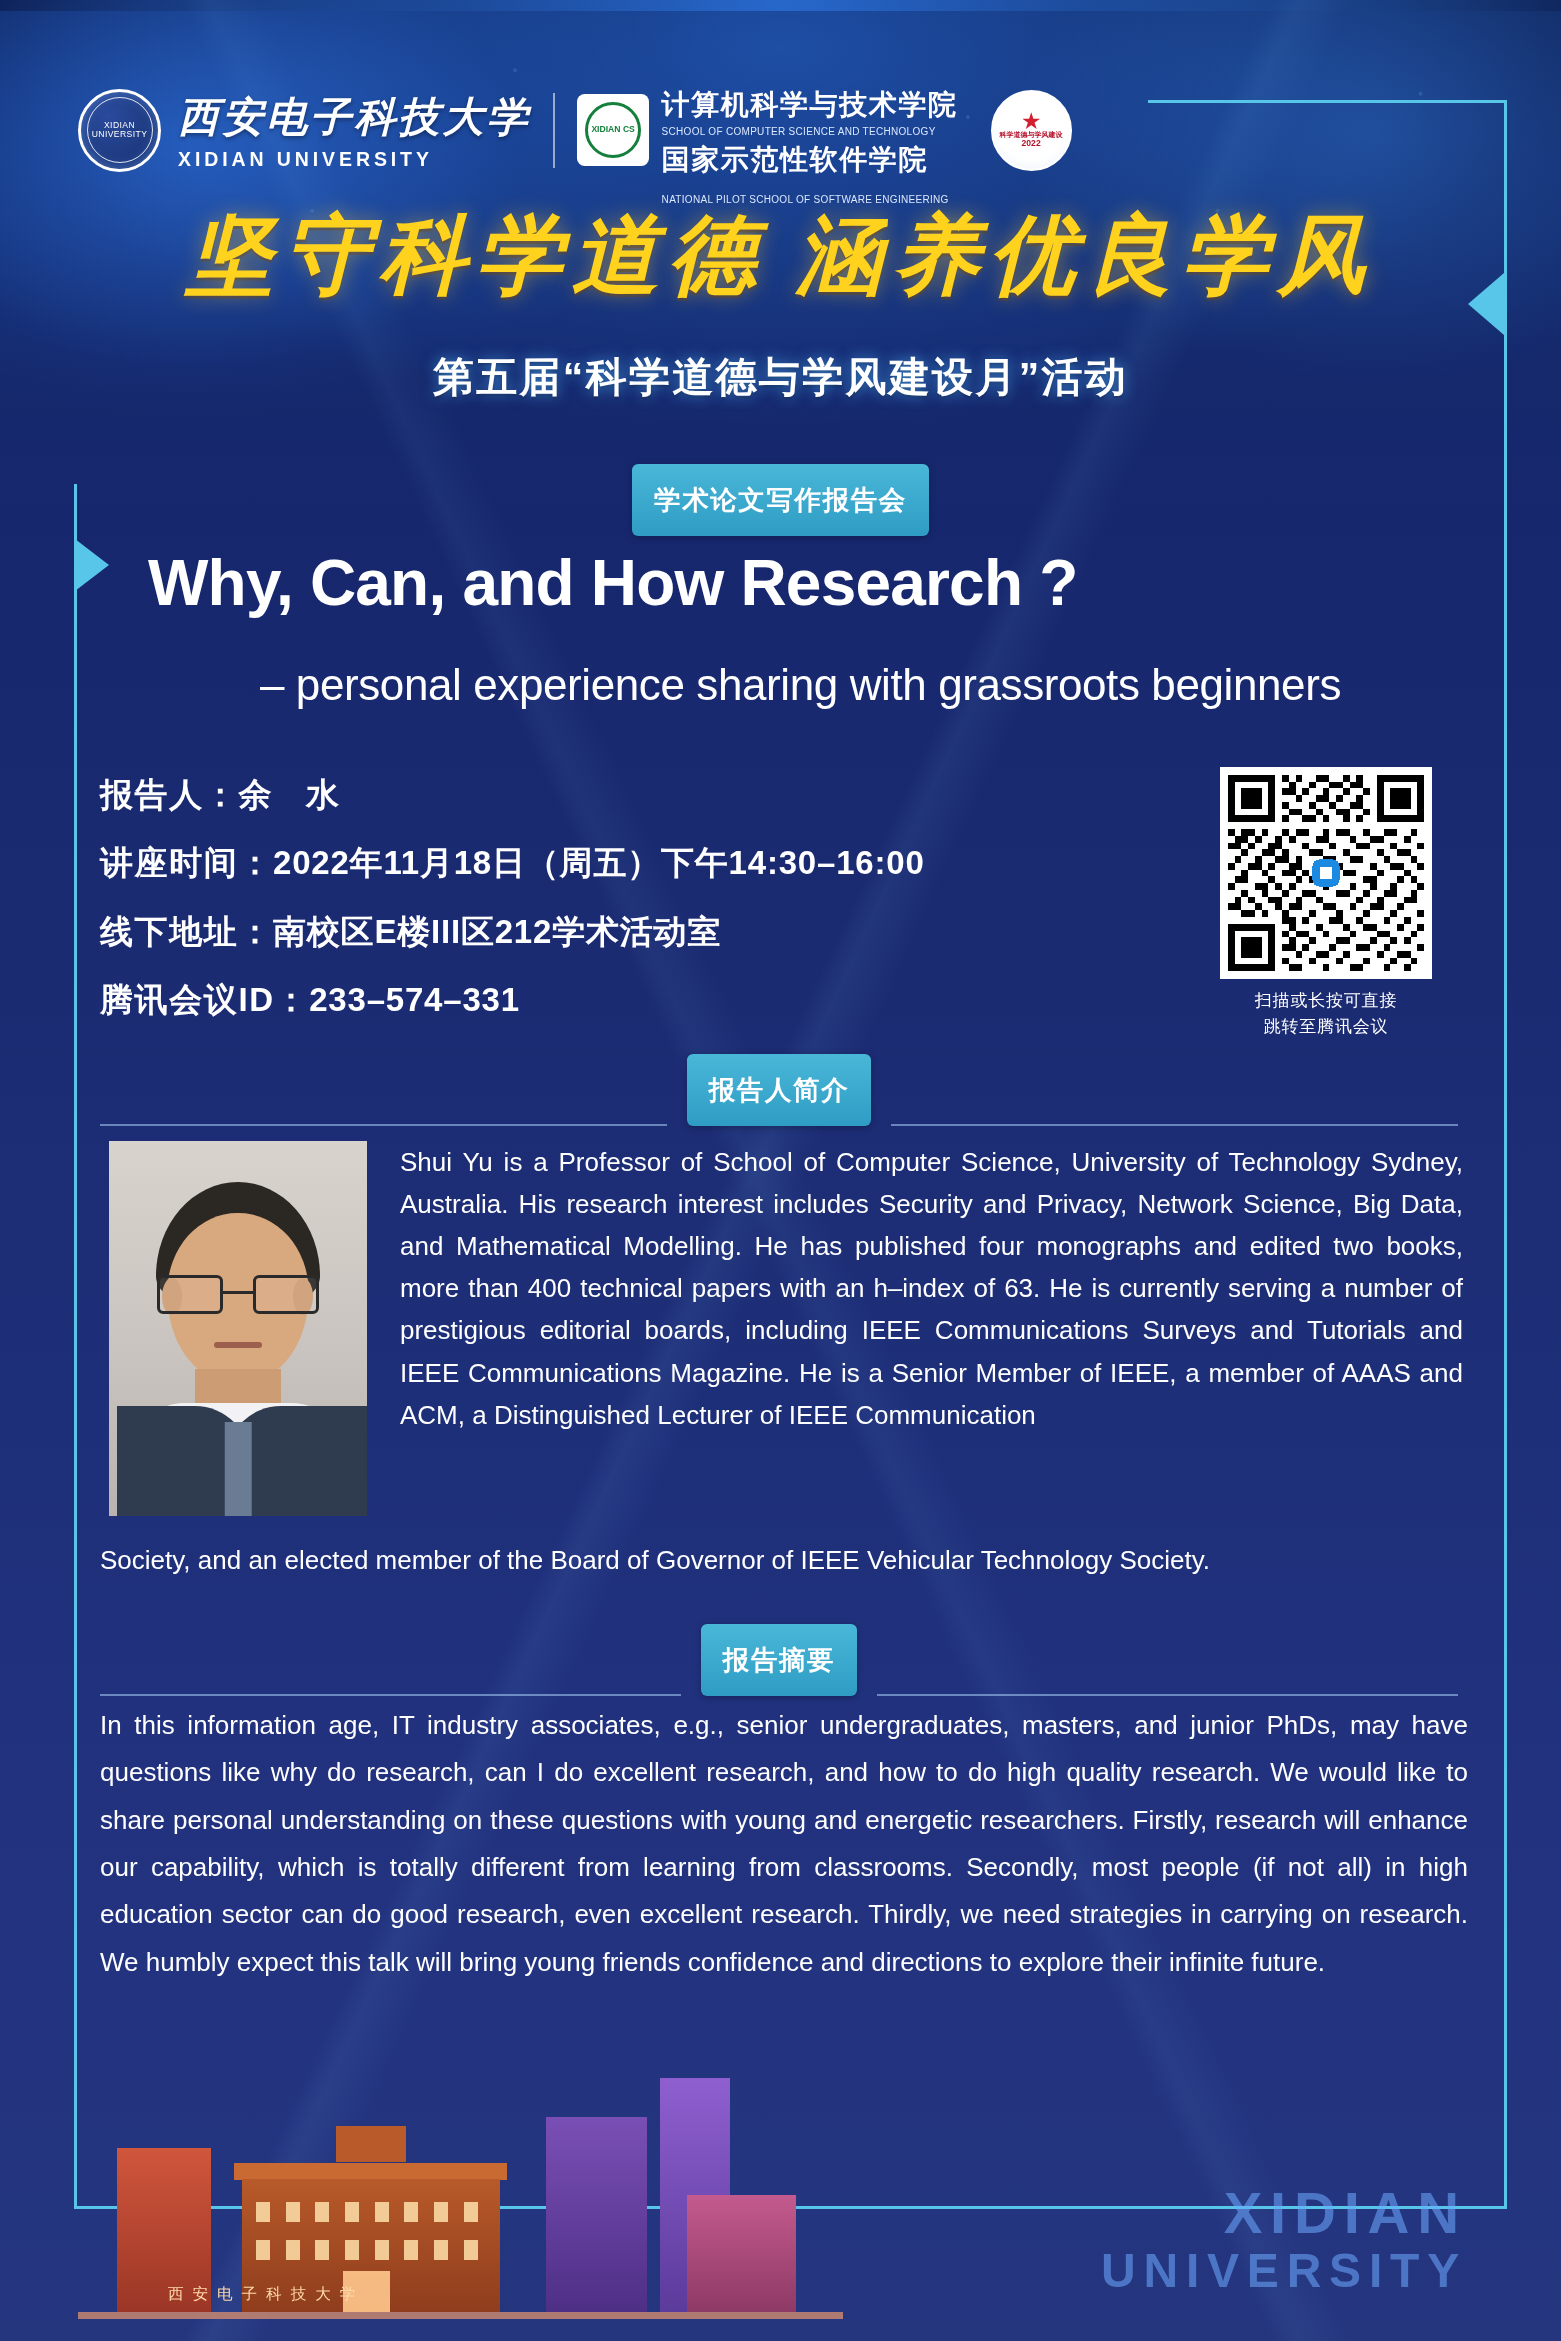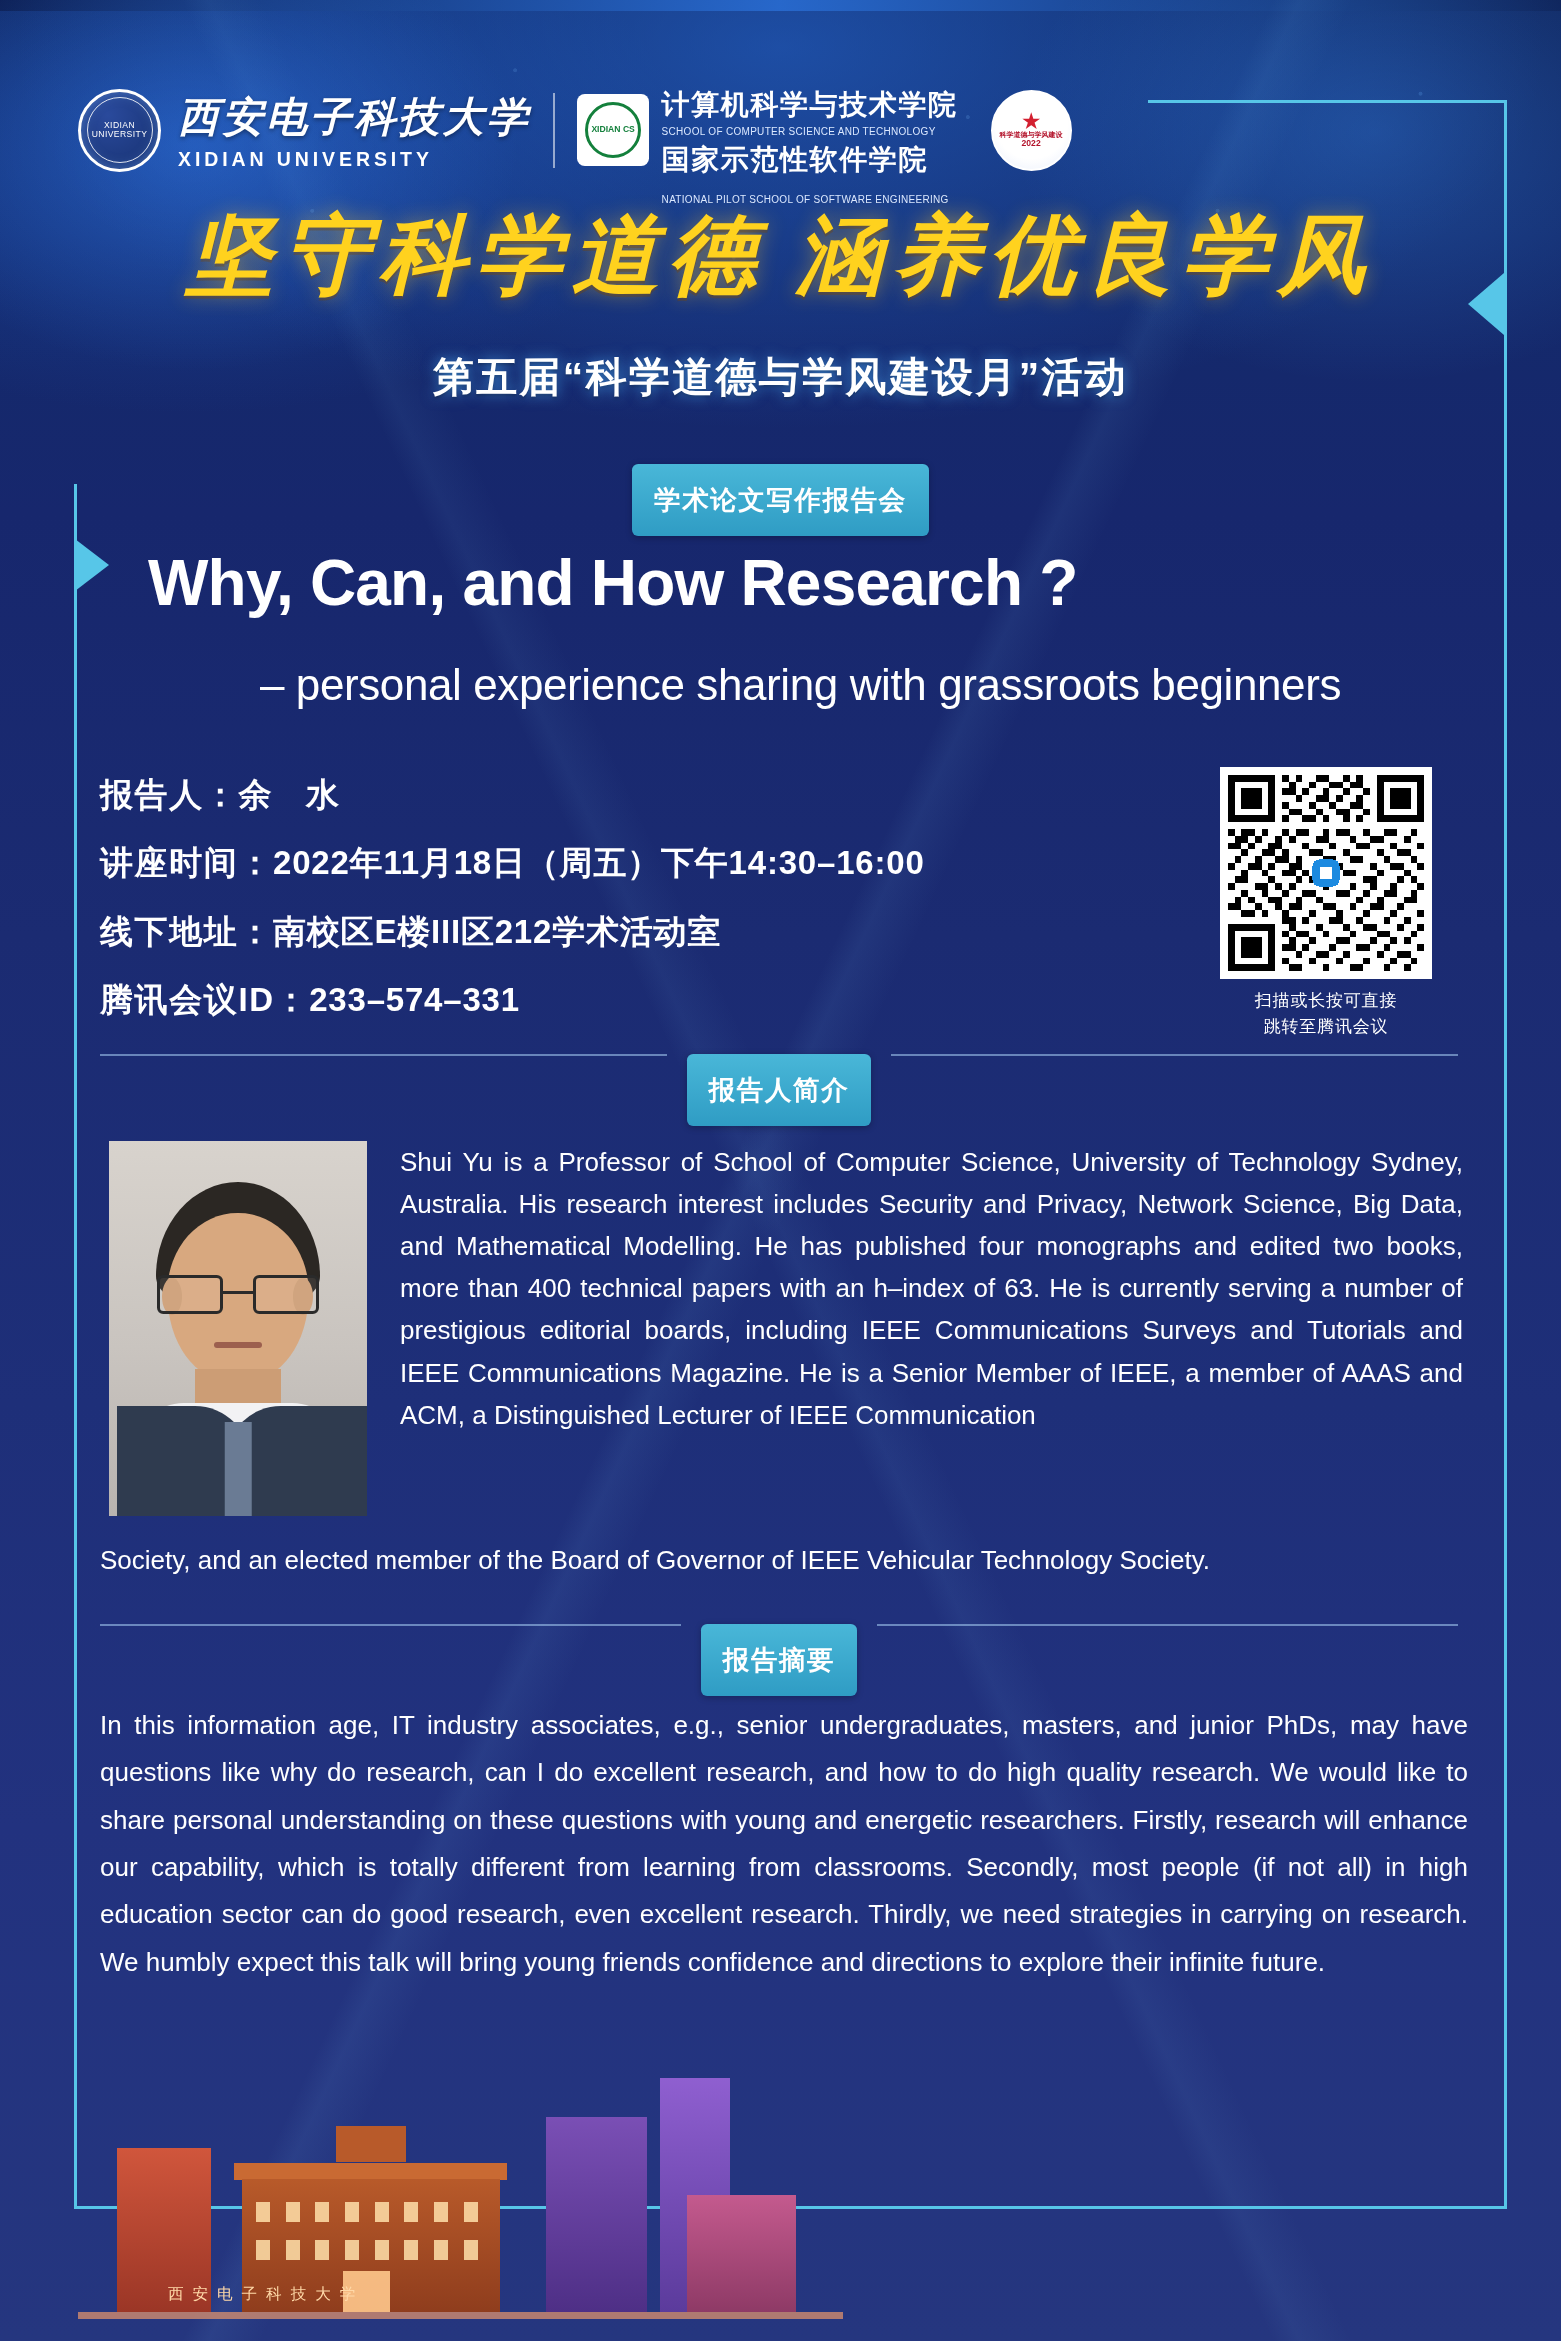--- a/index.html
+++ b/index.html
@@ -170,21 +170,21 @@
 
   
   .qr-wrap { position:absolute; left: 1208px; top: 767px; text-align:center;padding-left:12px; }
   .qr {
     width: 212px; height: 212px; background:#fff; padding: 7.8px;
     display:block;
   }
   .qr-caption { margin-top: 9.4px; color:#ffffff; font-size: 17px; line-height: 1.5; letter-spacing:0.8px;}
 
   
-  .section-head { position:absolute; left: 100px; width: 1358px; display:flex; align-items:flex-start; gap: 0; }
+  .section-head { position:absolute; left: 100px; width: 1358px; display:flex; align-items:flex-end; gap: 0; }
   .sec-line { flex: 1; height: 1.6px; background: rgba(170,210,245,.55); }
   .sec-pill { margin: 0 20px; }
 
   
   .bio-photo {
     position:absolute; left: 109px; top: 1141px;
     width: 258px; height: 375px;
     background: linear-gradient(180deg,#d8d3cd 0%, #c9c4bf 55%, #b9b4b0 100%);
     overflow:hidden;
   }
@@ -586,14 +586,18 @@
       <div class="b-win" style="left:222px;top:61px;width:14px;height:20px;"></div>
       <div class="b-win" style="left:101px;top:92px;width:47px;height:41px;background:rgba(255,200,140,.9);"></div>
     </div>
     <div class="bld b-tower"></div>
     <div class="bld b-tower2"></div>
     <div class="bld b-pink"></div>
     <div class="ground"></div>
     <div class="foot-caption">西 安 电 子 科 技 大 学</div>
   </div>
 
+  <div class="wordmark">
+    <div class="wm1">XIDIAN</div>
+    <div class="wm2">UNIVERSITY</div>
+  </div>
 </div>
 
 
 </body></html>

